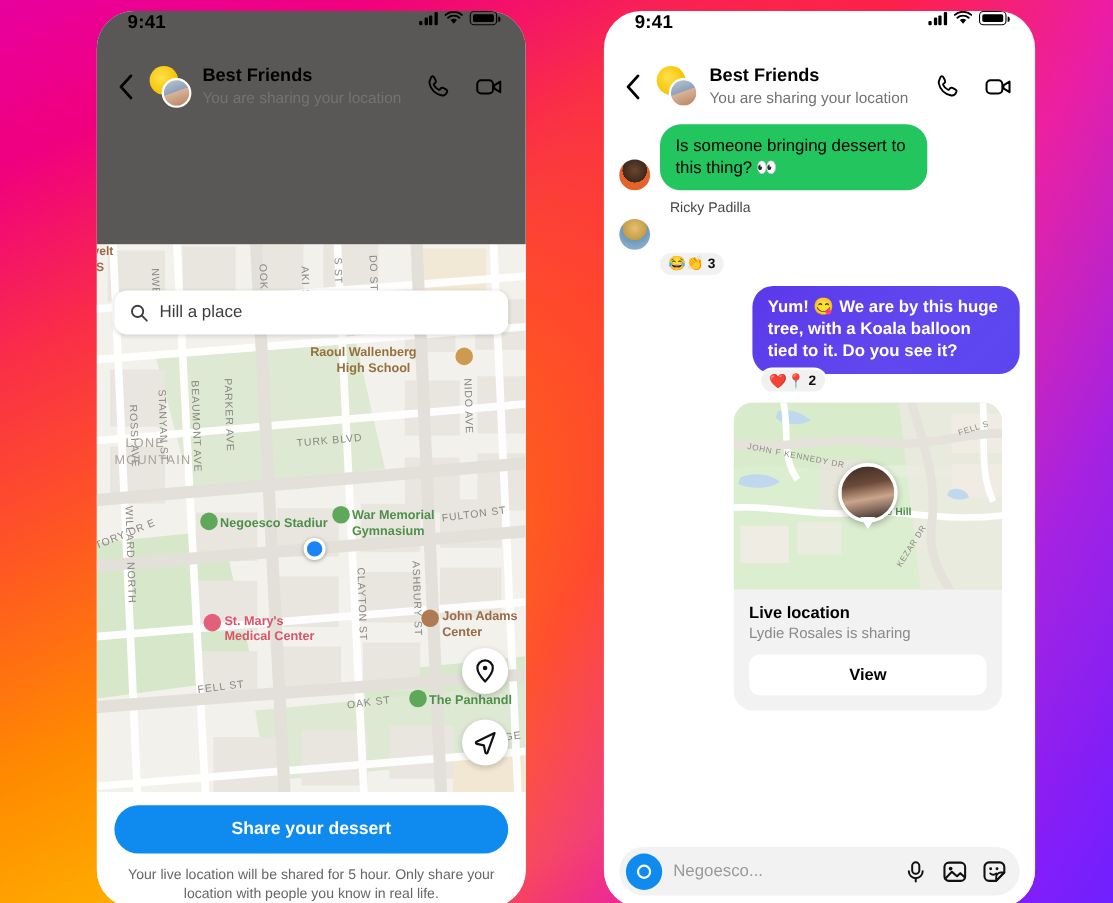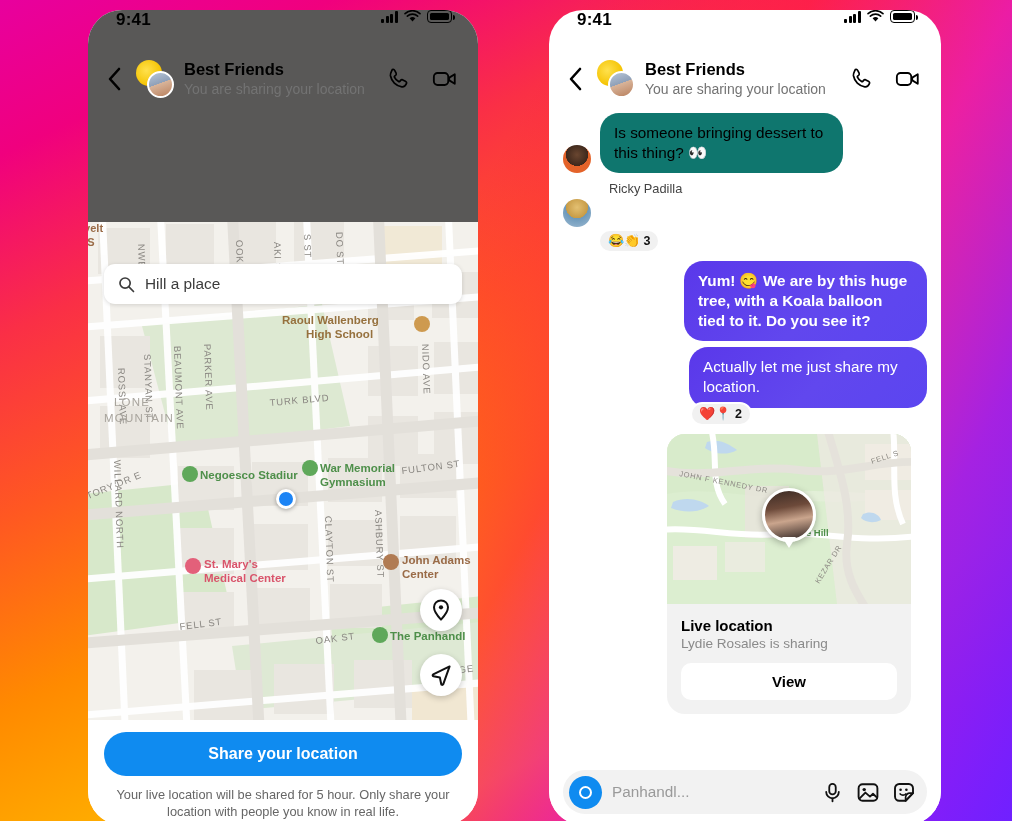--- a/index.html
+++ b/index.html
@@ -94,21 +94,21 @@
   .msg-row { display: flex; align-items: flex-end; gap: 9px; margin-bottom: 4px; }
   .msg-avatar {
     width: 28px; height: 28px; border-radius: 50%; flex: none; overflow: hidden;
   }
   .av-ricky  { background: radial-gradient(circle at 50% 35%, #6a4630 0%, #3d281c 48%, #E4632A 49%, #E4632A 100%); }
   .av-lydie  { background: radial-gradient(circle at 50% 30%, #E3C072 0%, #C79B46 45%, #6d99bb 46%, #9dbad2 100%); }
   .bubble {
     max-width: 243px; padding: 10px 14px; border-radius: 19px;
     font-size: 15.3px; line-height: 1.32; word-wrap: break-word;
   }
-  .bubble.them { background: #0f766e; color: #000; }
+  .bubble.them { background: #22c55e; color: #000; }
   .bubble.me {
     background: linear-gradient(135deg,#5A38EA 0%,#6147EE 55%,#5B45F0 100%);
     color: #fff;
   }
   .sender-name { font-size: 12.8px; color: #444; margin: 8px 0 3px 46px; }
   .msg-row.mine { justify-content: flex-end; margin-right: 0; }
   .reaction {
     display: inline-flex; align-items: center; gap: 3px;
     background: #F1F1F1; border-radius: 12px; padding: 2.5px 8px;
     font-size: 12.5px; font-weight: 700; color: #111;
@@ -399,21 +399,21 @@
       </svg>
     </div>
     <div class="map-fab" id="fabNav">
       <svg width="24" height="24" viewBox="0 0 24 24">
         <path d="M20.6 3.4 L4.2 11.3 c-.9.5-.7 1.8.3 2 l6.4 1.3 1.3 6.4c.2 1 1.5 1.2 2 .3 z" stroke="#111" stroke-width="2" fill="none" stroke-linejoin="round"></path>
       </svg>
     </div>
   </div>
 
   <div class="bottom-panel">
-    <div class="share-btn">Share your location</div>
+    <div class="share-btn">Share your dessert</div>
     <div class="share-note">Your live location will be shared for 5 hour. Only share your location with people you know in real life.</div>
   </div>
 </div>
 
 <div class="phone" id="phoneRight">
 
   <div class="statusbar">
     <div class="sb-time">9:41</div>
     <div class="sb-right">
       <div class="bars">
@@ -470,23 +470,20 @@
     </div>
     <div class="reaction react-left">
       <span class="em">😂👏</span>
       <span>3</span>
     </div>
 
     <div class="msg-row mine" style="margin-top:10px;font-weight:bold;">
       <div class="bubble me">Yum! 😋 We are by this huge tree, with a Koala balloon tied to it. Do you see it?</div>
     </div>
 
-    <div class="msg-row mine" style="margin-top:6px;">
-      <div class="bubble me" style="max-width:238px;">Actually let me just share my location.</div>
-    </div>
     <div style="display:flex;">
       <div class="reaction react-right">
         <span class="em">❤️📍</span>
         <span>2</span>
       </div>
     </div>
 
     
     <div class="loc-card">
       <div class="loc-map">
@@ -532,21 +529,21 @@
         <div class="view-btn">View</div>
       </div>
     </div>
   </div>
 
   <div class="input-bar">
     <div class="input-pill">
       <div class="cam-circle">
           <div class="lens"></div>
         </div>
-      <span class="msg-placeholder">Panhandl...</span>
+      <span class="msg-placeholder">Negoesco...</span>
       <div class="inp-icons">
         <svg width="21" height="21" viewBox="0 0 22 22">
           <rect x="7.6" y="2" width="6.8" height="11" rx="3.4" stroke="#111" stroke-width="1.9" fill="none"></rect>
           <path d="M4.4 10.5 a6.6 6.6 0 0 0 13.2 0" stroke="#111" stroke-width="1.9" fill="none" stroke-linecap="round"></path>
           <path d="M11 17.2 V20.2" stroke="#111" stroke-width="1.9" stroke-linecap="round"></path>
         </svg>
         <svg width="22" height="21" viewBox="0 0 22 21">
           <rect x="1.6" y="2.2" width="18.8" height="16.6" rx="4" stroke="#111" stroke-width="1.9" fill="none"></rect>
           <circle cx="7.2" cy="7.6" r="1.7" fill="#111"></circle>
           <path d="M2.4 16.6 L8.4 10.6 L13 14.6 L16 11.8 L20 15.6" stroke="#111" stroke-width="1.9" fill="none" stroke-linejoin="round"></path>

